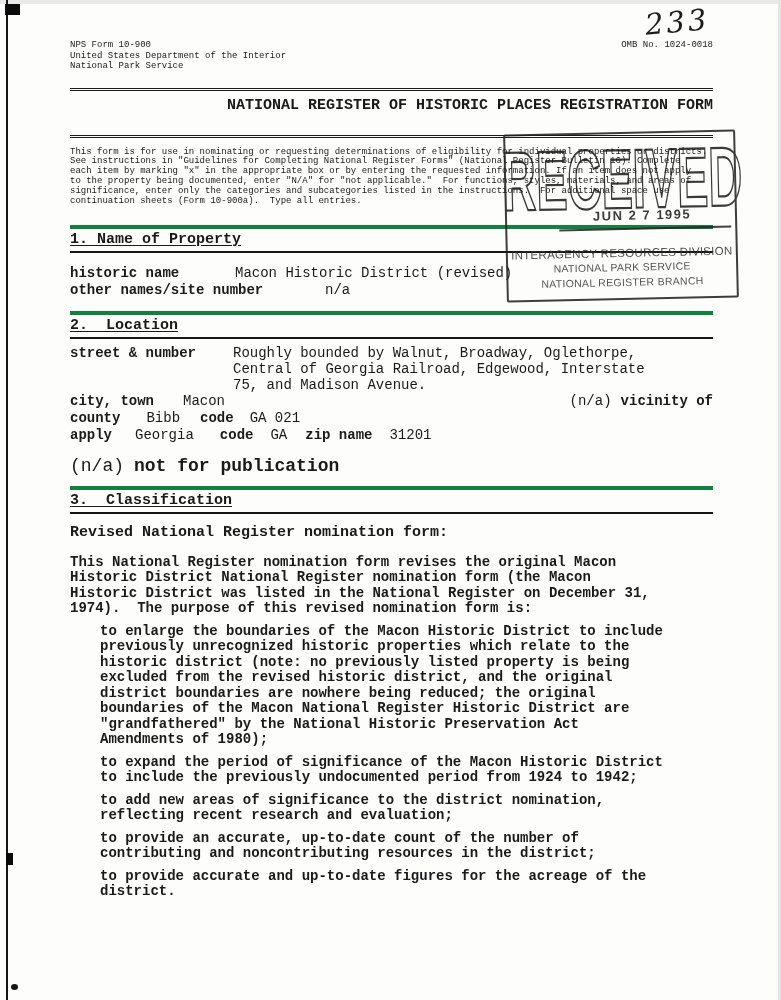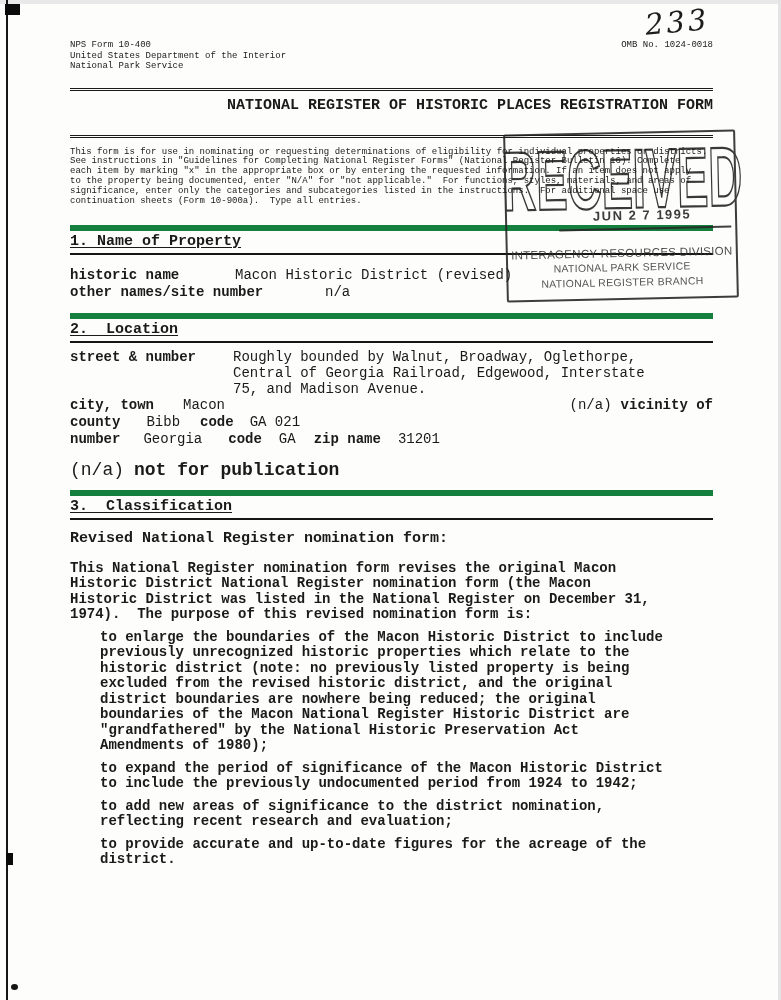--- a/index.html
+++ b/index.html
@@ -22,21 +22,21 @@
     position:absolute; left:645px; top:5px; font-family:"DejaVu Serif",serif;
     font-style:italic; font-size:29px; transform:rotate(-5deg); color:#1c1c1c; letter-spacing:3px;
   }
   
   .content { position:absolute; left:70px; top:40px; width:643px; }
   .header-row { display:flex; justify-content:space-between; font-size:9px; line-height:10.5px; }
   .double-rule { height:3px; border-top:1px solid #1a1a1a; border-bottom:1px solid #1a1a1a; margin-top:16px; }
   .doc-title { font-size:15px; line-height:18px; font-weight:bold; padding:6px 0 20px 74px;text-align:right; }
   .instructions { font-size:9px; line-height:9.9px; margin-top:10px; margin-right:-24px; }
   .section-heading {
-    margin-top:18px; border-top:6px solid #15803d; border-bottom:2px solid #161616;
+    margin-top:18px; border-top:4px solid #15803d; border-bottom:2px solid #161616;
     padding:2px 0 3px; font-weight:bold; font-size:15px; line-height:17px;
   }
   .section-heading span { text-decoration:underline; text-underline-offset:2px; }
   .fields { margin-top:12px; }
   .row { display:flex; font-size:14px; line-height:17px; }
   .lbl { font-weight:bold; }
   .w165 { display:inline-block; width:165px; flex-shrink:0; }
   .w255 { display:inline-block; width:255px; flex-shrink:0; }
   .w163 { display:inline-block; width:163px; flex-shrink:0; }
   .street-row { margin-top:6px; line-height:16px; }
@@ -94,21 +94,21 @@
       <div class="big">INTERAGENCY RESOURCES DIVISION</div>
       <div>NATIONAL PARK SERVICE</div>
       <div>NATIONAL REGISTER BRANCH</div>
     </div>
   </div>
 
   <div class="content">
 
     <div class="header-row">
       <div>
-        <div>NPS Form 10-400</div>
+        <div>NPS Form 10-900</div>
         <div>United States Department of the Interior</div>
         <div>National Park Service</div>
       </div>
       <div>OMB No. 1024-0018</div>
     </div>
 
     <div class="double-rule"></div>
     <div class="doc-title">NATIONAL REGISTER OF HISTORIC PLACES REGISTRATION FORM</div>
     <div class="double-rule" style="margin-top:0"></div>
 
@@ -150,21 +150,21 @@
         <span style="margin-right:9px">(n/a)</span><span class="lbl">vicinity of</span>
       </span>
     </div>
     <div class="row">
       <span class="lbl" style="margin-right:26px">county</span>
       <span style="margin-right:20px">Bibb</span>
       <span class="lbl" style="margin-right:16px">code</span>
       <span>GA 021</span>
     </div>
     <div class="row">
-      <span class="lbl" style="margin-right:23px">number</span>
+      <span class="lbl" style="margin-right:23px">apply</span>
       <span style="margin-right:26px">Georgia</span>
       <span class="lbl" style="margin-right:17px">code</span>
       <span style="margin-right:18px">GA</span>
       <span class="lbl" style="margin-right:17px">zip name</span>
       <span>31201</span>
     </div>
     <div class="pub-row">
       <span>(n/a)</span><span class="lbl">not for publication</span>
     </div>
 
@@ -182,17 +182,19 @@
 historic district (note: no previously listed property is being
 excluded from the revised historic district, and the original
 district boundaries are nowhere being reduced; the original
 boundaries of the Macon National Register Historic District are
 "grandfathered" by the National Historic Preservation Act
 Amendments of 1980);</div>
     <div class="body-para pre indent-item">to expand the period of significance of the Macon Historic District
 to include the previously undocumented period from 1924 to 1942;</div>
     <div class="body-para pre indent-item">to add new areas of significance to the district nomination,
 reflecting recent research and evaluation;</div>
+    <div class="body-para pre indent-item">to provide an accurate, up-to-date count of the number of
+contributing and noncontributing resources in the district;</div>
     <div class="body-para pre indent-item">to provide accurate and up-to-date figures for the acreage of the
 district.</div>
 
   </div>
 </div>
 
 </body></html>

